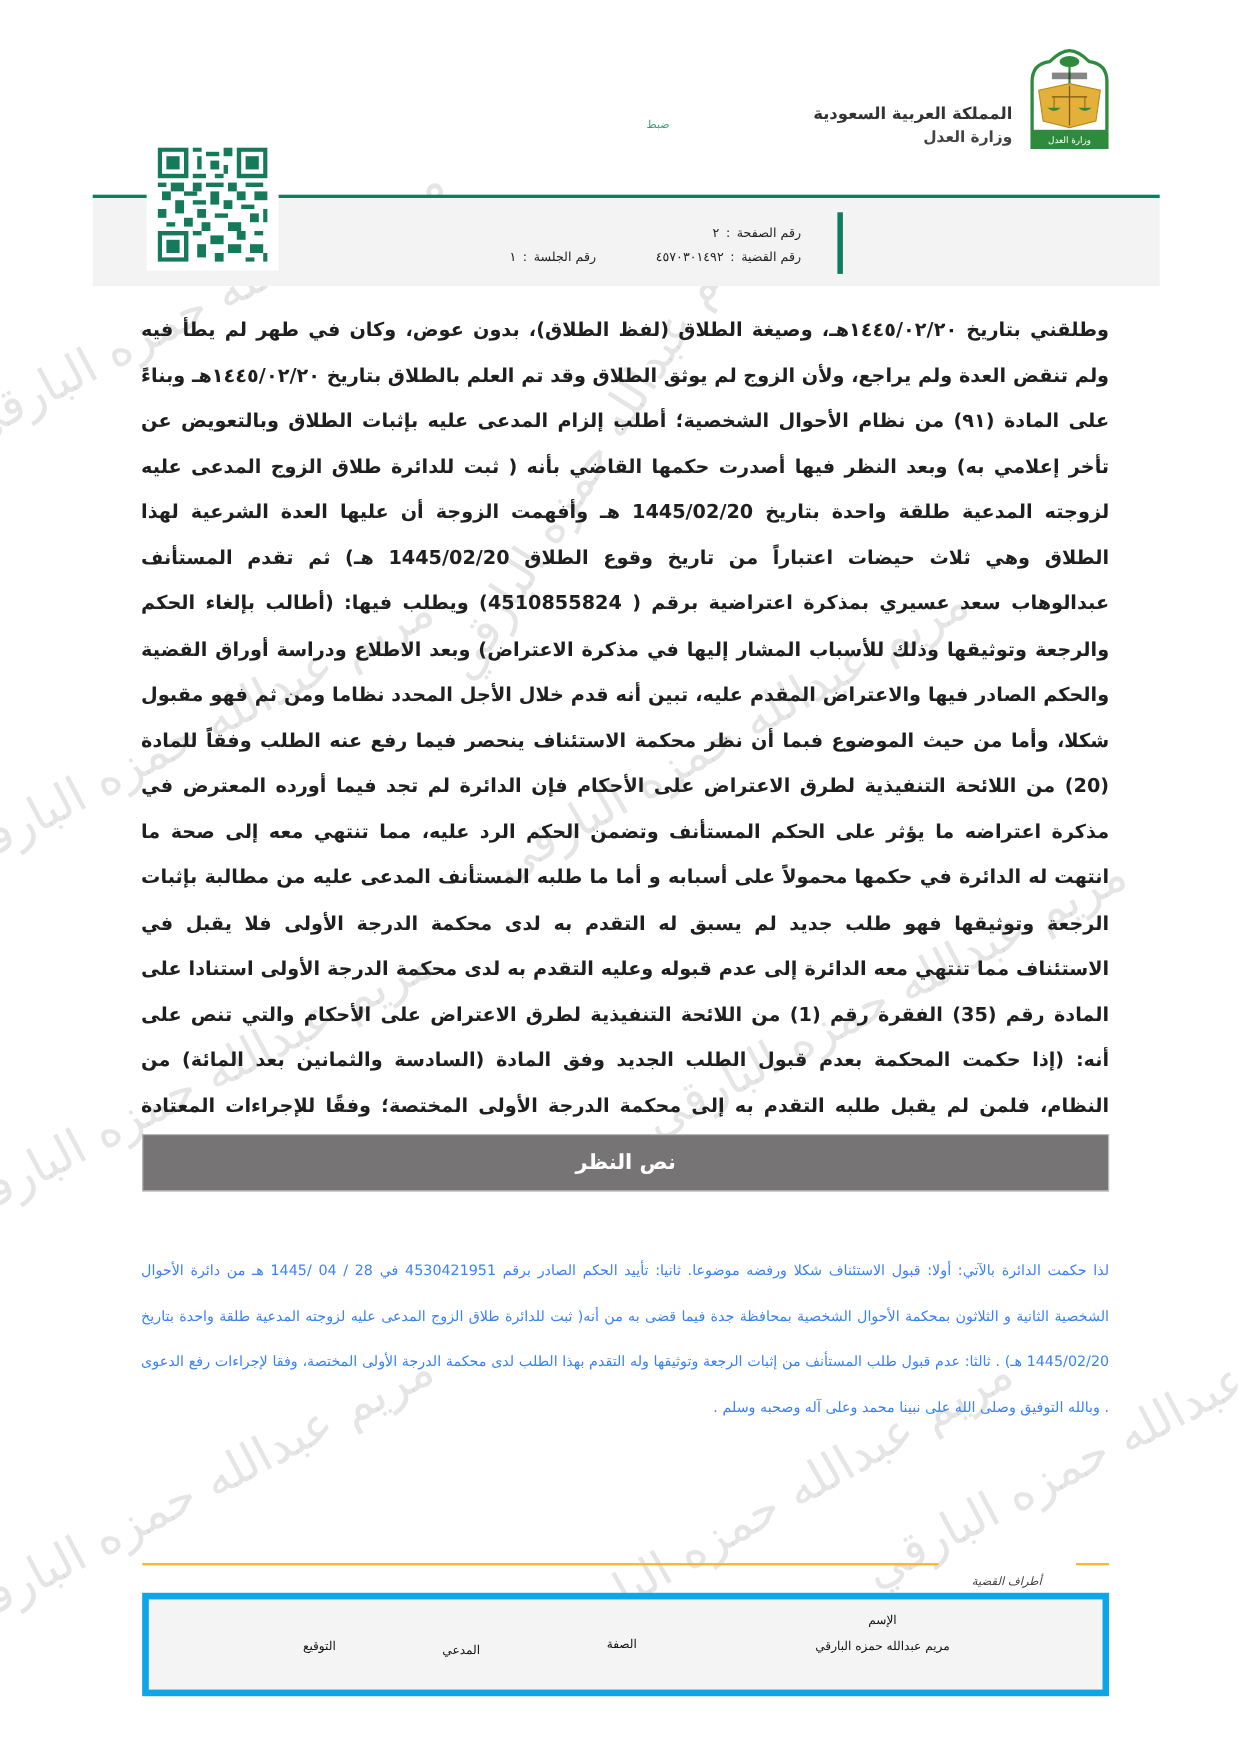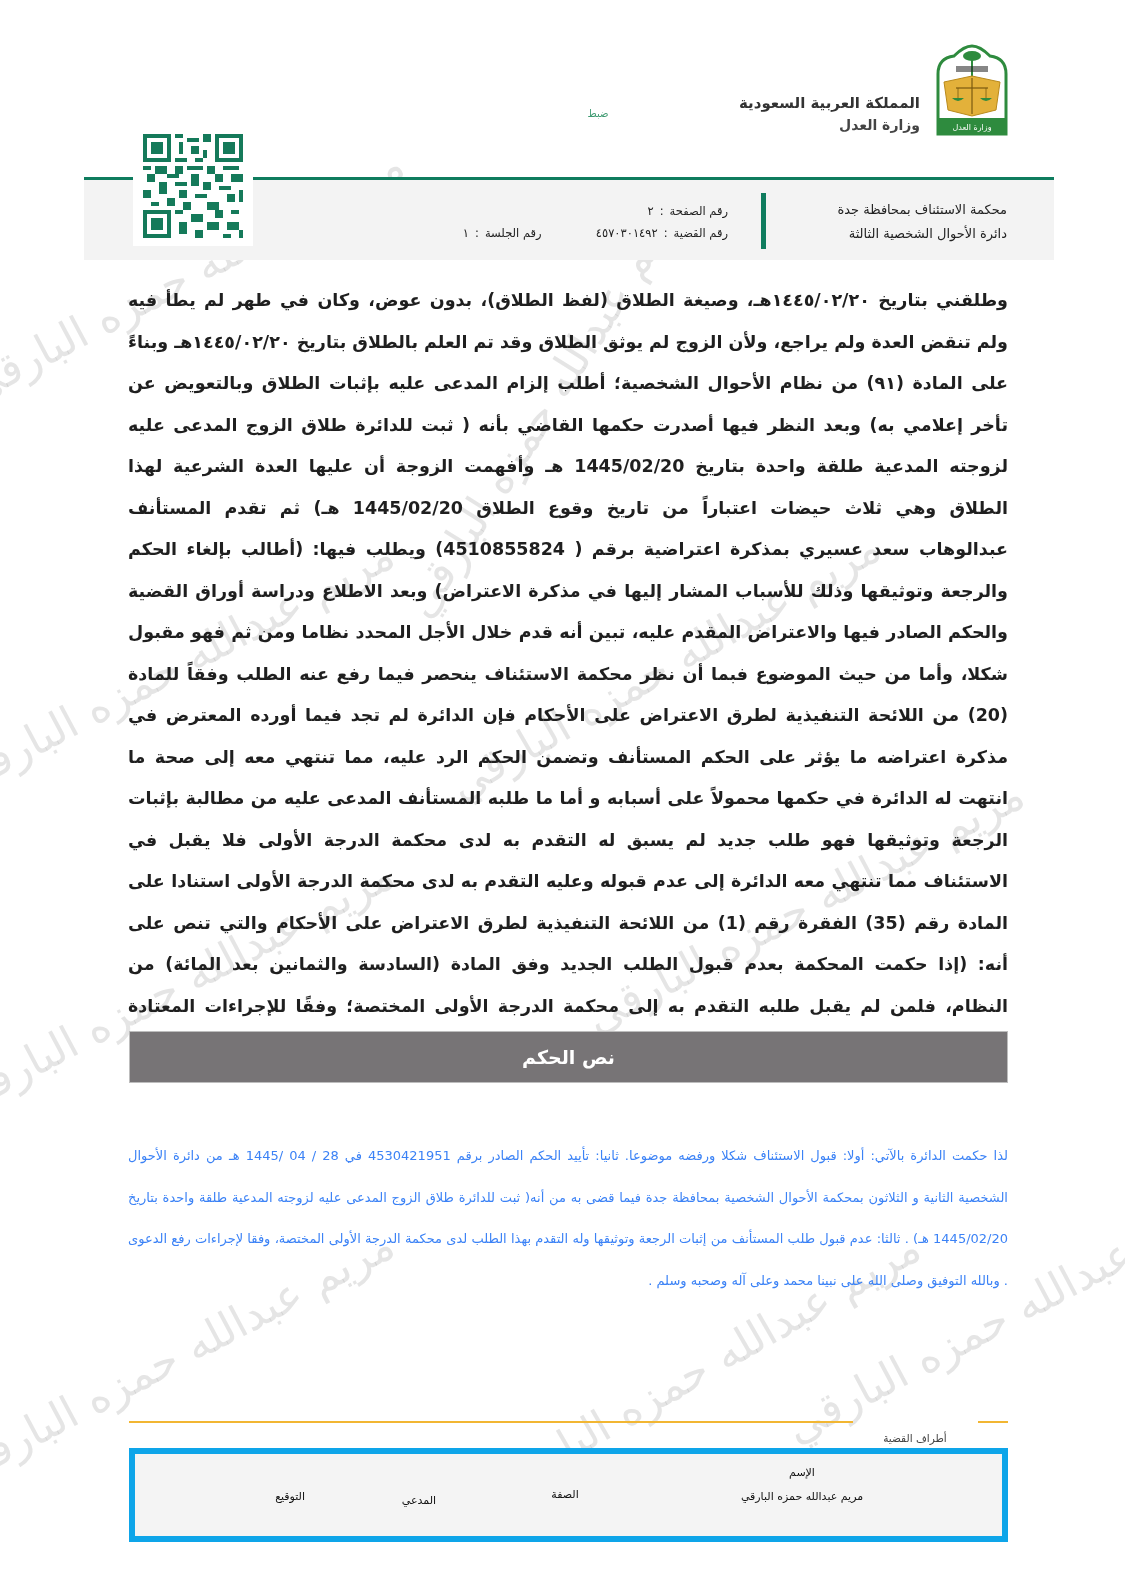--- a/index.html
+++ b/index.html
@@ -156,20 +156,21 @@
       width: 724px; height: 2px;
       background: #f2b632;
     }
     .parties-label {
       position: absolute;
       left: 860px; top: 1432px;
       width: 110px;
       text-align: center;
       font-size: 10.5px;
       color: #444;
+      font-style: italic;
     }
     .parties-table {
       position: absolute;
       left: 129px; top: 1448px;
       width: 879px; height: 94px;
       background: #f4f4f4;
       border: 6px solid #0ea5e9;
       box-sizing: border-box;
     }
     .cell {
@@ -231,24 +232,20 @@
   <div class="ministry-text">
     <div class="kingdom">المملكة العربية السعودية</div>
     <div class="ministry">وزارة العدل</div>
   </div>
 
   <div class="dabt">ضبط</div>
 
   <div class="info-band"></div>
   <div class="header-rule"></div>
 
-  <div class="court-block">
-    <div>محكمة الاستئناف بمحافظة جدة</div>
-    <div>دائرة الأحوال الشخصية الثالثة</div>
-  </div>
   <div class="court-divider"></div>
 
   <div class="meta">
     <div class="meta-row">
       <span class="meta-label">رقم الصفحة</span>
       <span class="meta-colon">:</span>
       <span class="meta-value">٢</span>
     </div>
     <div class="meta-row">
       <span class="meta-label">رقم القضية</span>
@@ -316,21 +313,21 @@
           <rect x="24" y="24" width="1" height="2"></rect>
       </g>
     </svg>
   </div>
 
   <div class="body-text">
     <p>وطلقني بتاريخ ١٤٤٥/٠٢/٢٠هـ، وصيغة الطلاق (لفظ الطلاق)، بدون عوض، وكان في طهر لم يطأ فيه ولم تنقض العدة ولم يراجع، ولأن الزوج لم يوثق الطلاق وقد تم العلم بالطلاق بتاريخ ١٤٤٥/٠٢/٢٠هـ وبناءً على المادة (٩١) من نظام الأحوال الشخصية؛ أطلب إلزام المدعى عليه بإثبات الطلاق وبالتعويض عن تأخر إعلامي به) وبعد النظر فيها أصدرت حكمها القاضي بأنه ( ثبت للدائرة طلاق الزوج المدعى عليه لزوجته المدعية طلقة واحدة بتاريخ 1445/02/20 هـ وأفهمت الزوجة أن عليها العدة الشرعية لهذا الطلاق وهي ثلاث حيضات اعتباراً من تاريخ وقوع الطلاق 1445/02/20 هـ) ثم تقدم المستأنف عبدالوهاب سعد عسيري بمذكرة اعتراضية برقم ( 4510855824) ويطلب فيها: (أطالب بإلغاء الحكم والرجعة وتوثيقها وذلك للأسباب المشار إليها في مذكرة الاعتراض) وبعد الاطلاع ودراسة أوراق القضية والحكم الصادر فيها والاعتراض المقدم عليه، تبين أنه قدم خلال الأجل المحدد نظاما ومن ثم فهو مقبول شكلا، وأما من حيث الموضوع فبما أن نظر محكمة الاستئناف ينحصر فيما رفع عنه الطلب وفقاً للمادة (20) من اللائحة التنفيذية لطرق الاعتراض على الأحكام فإن الدائرة لم تجد فيما أورده المعترض في مذكرة اعتراضه ما يؤثر على الحكم المستأنف وتضمن الحكم الرد عليه، مما تنتهي معه إلى صحة ما انتهت له الدائرة في حكمها محمولاً على أسبابه و أما ما طلبه المستأنف المدعى عليه من مطالبة بإثبات الرجعة وتوثيقها فهو طلب جديد لم يسبق له التقدم به لدى محكمة الدرجة الأولى فلا يقبل في الاستئناف مما تنتهي معه الدائرة إلى عدم قبوله وعليه التقدم به لدى محكمة الدرجة الأولى استنادا على المادة رقم (35) الفقرة رقم (1) من اللائحة التنفيذية لطرق الاعتراض على الأحكام والتي تنص على أنه: (إذا حكمت المحكمة بعدم قبول الطلب الجديد وفق المادة (السادسة والثمانين بعد المائة) من النظام، فلمن لم يقبل طلبه التقدم به إلى محكمة الدرجة الأولى المختصة؛ وفقًا للإجراءات المعتادة لرفع الدعوى)</p>
   </div>
 
   <div class="verdict-bar">
-    <span>نص الحكم</span>
+    <span>نص النظر</span>
   </div>
 
   <div class="verdict-text">
     <p>لذا حكمت الدائرة بالآتي: أولا: قبول الاستئناف شكلا ورفضه موضوعا. ثانيا: تأييد الحكم الصادر برقم 4530421951 في 28 / 04 /1445 هـ من دائرة الأحوال الشخصية الثانية و الثلاثون بمحكمة الأحوال الشخصية بمحافظة جدة فيما قضى به من أنه( ثبت للدائرة طلاق الزوج المدعى عليه لزوجته المدعية طلقة واحدة بتاريخ 1445/02/20 هـ) . ثالثا: عدم قبول طلب المستأنف من إثبات الرجعة وتوثيقها وله التقدم بهذا الطلب لدى محكمة الدرجة الأولى المختصة، وفقا لإجراءات رفع الدعوى . وبالله التوفيق وصلى الله على نبينا محمد وعلى آله وصحبه وسلم .</p>
   </div>
 
   <div class="parties-rule-right"></div>
   <div class="parties-label">أطراف القضية</div>
   <div class="parties-rule-left"></div>
 

